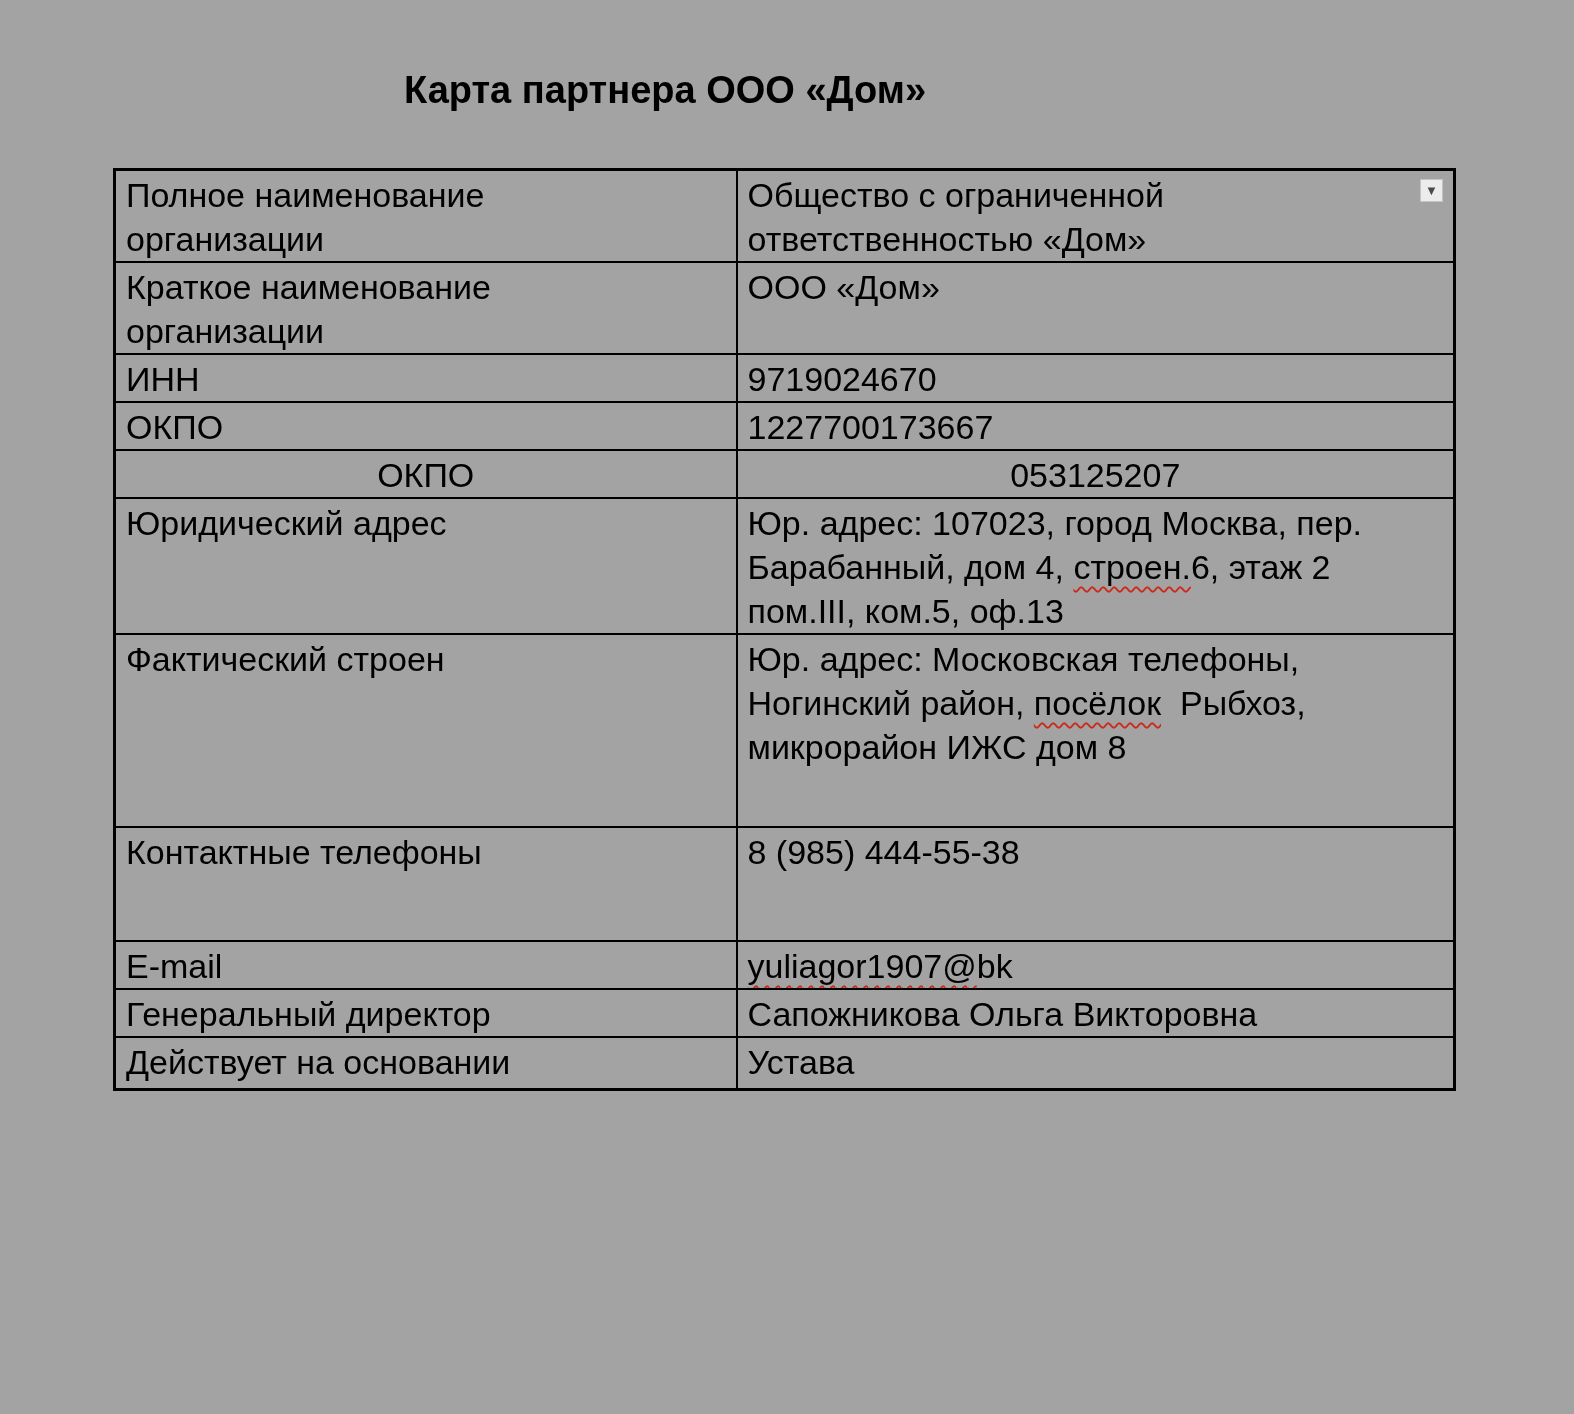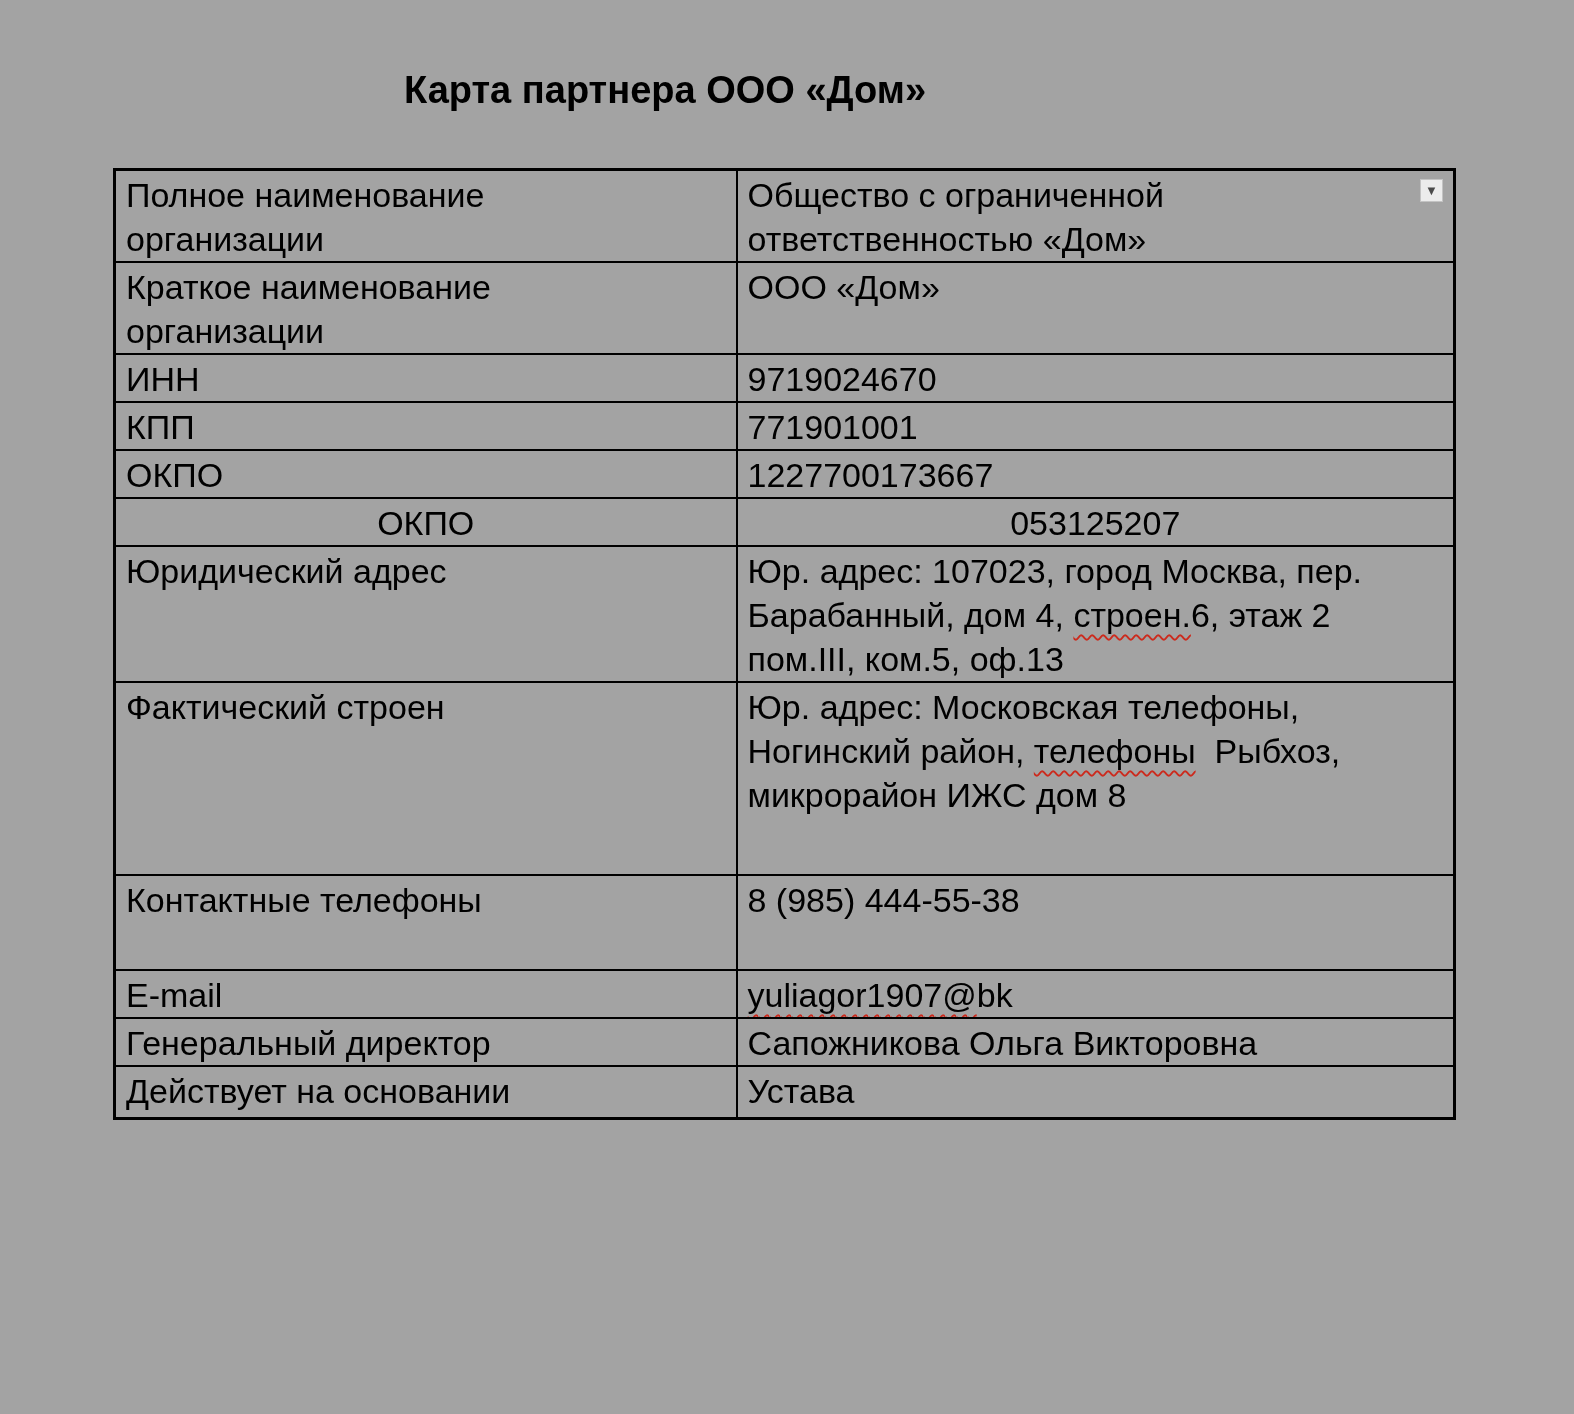--- a/index.html
+++ b/index.html
@@ -78,28 +78,20 @@
           </td>
         </tr>
         <tr style="height: 45px;">
           <td class="label-cell">
             <div class="cell-line">ИНН</div>
           </td>
           <td class="value-cell">
             <div class="cell-line">9719024670</div>
           </td>
         </tr>
-        <tr style="height: 44px;">
-          <td class="label-cell">
-            <div class="cell-line">КПП</div>
-          </td>
-          <td class="value-cell">
-            <div class="cell-line">771901001</div>
-          </td>
-        </tr>
         <tr style="height: 45px;">
           <td class="label-cell">
             <div class="cell-line">ОКПО</div>
           </td>
           <td class="value-cell">
             <div class="cell-line">1227700173667</div>
           </td>
         </tr>
         <tr style="height: 43px; text-align: center;">
           <td class="label-cell">
@@ -118,25 +110,25 @@
             <div class="cell-line"><span>Барабанный, дом 4, </span><span class="squiggle">строен.</span><span>6, этаж 2</span></div>
             <div class="cell-line">пом.III, ком.5, оф.13</div>
           </td>
         </tr>
         <tr style="height: 193px;">
           <td class="label-cell">
             <div class="cell-line">Фактический строен</div>
           </td>
           <td class="value-cell">
             <div class="cell-line">Юр. адрес: Московская телефоны,</div>
-            <div class="cell-line"><span>Ногинский район, </span><span class="squiggle">телефоны</span><span>  Рыбхоз,</span></div>
+            <div class="cell-line"><span>Ногинский район, </span><span class="squiggle">посёлок</span><span>  Рыбхоз,</span></div>
             <div class="cell-line">микрорайон ИЖС дом 8</div>
           </td>
         </tr>
-        <tr style="height: 95px;">
+        <tr style="height: 114px;">
           <td class="label-cell">
             <div class="cell-line">Контактные телефоны</div>
           </td>
           <td class="value-cell">
             <div class="cell-line">8 (985) 444-55-38</div>
           </td>
         </tr>
         <tr style="height: 47px;">
           <td class="label-cell">
             <div class="cell-line">E-mail</div>

